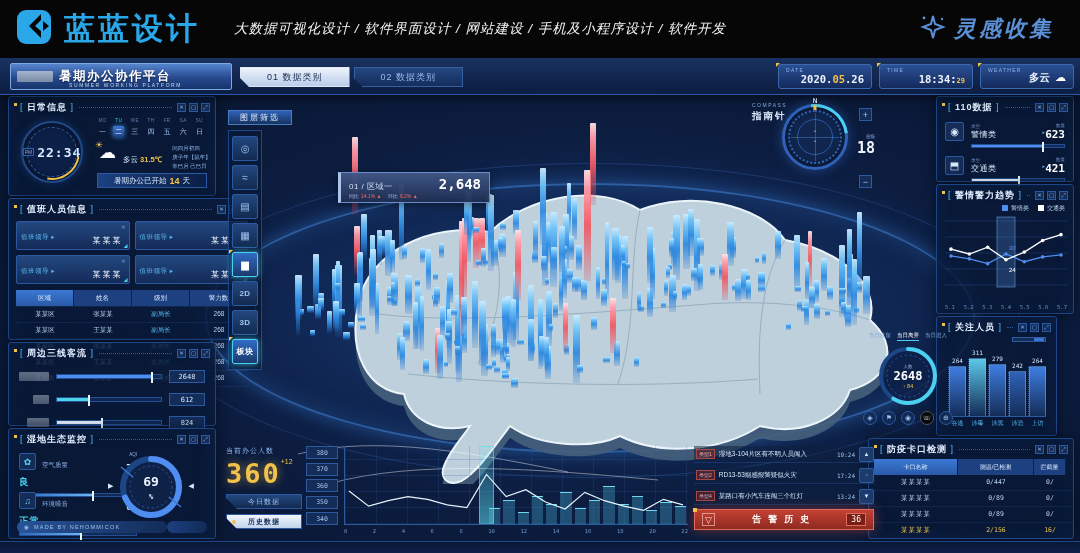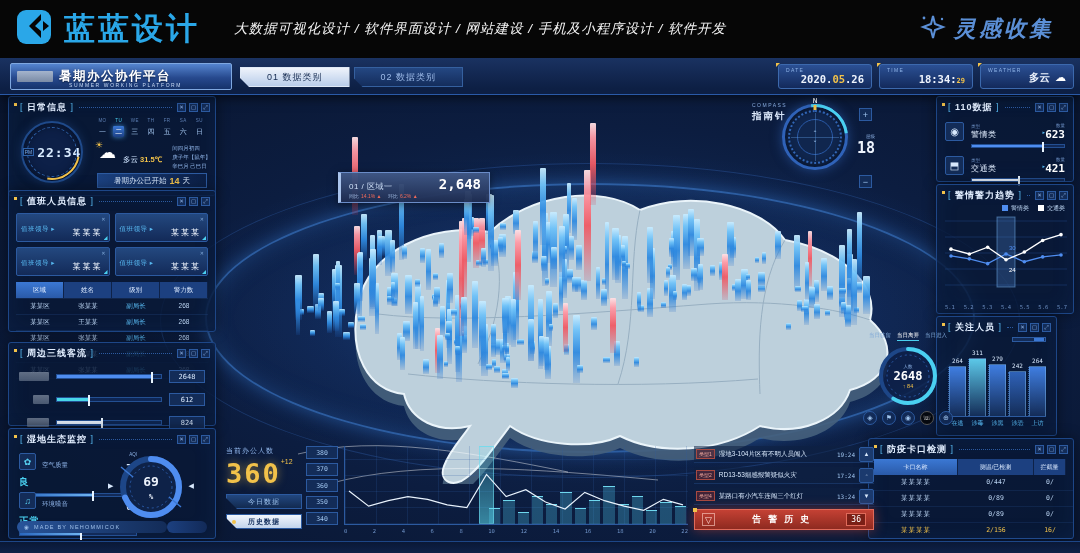--- a/index.html
+++ b/index.html
@@ -654,21 +654,21 @@
             <div>辛巳月 己巳日</div>
           </span>
       </div>
       <div class="notice">
         <span>暑期办公已开始</span>
           <b>14</b>
           <span>天</span>
       </div>
     </div>
 
-    <div class="panel" style="left:8px;top:132px;width:208px;height:142px">
+    <div class="panel" style="left:8px;top:140px;width:248px;height:142px">
       <div class="panel-head">
           <span class="ph-title">值班人员信息</span>
           <span class="ph-rule"></span>
         <span class="ph-icons">
             <span>✕</span>
             <span>▢</span>
             <span>⤢</span>
           </span>
         </div>
       <div class="duty-cards">
@@ -795,20 +795,33 @@
         <span class="tri" style="left:-9px">▶</span>
         <span class="tri" style="right:-9px">◀</span>
       </div>
       <div class="credit">
           <span>◉</span>
           <span>MADE BY NEHOMMICOK</span>
         </div>
       <div class="credit2"></div>
     </div>
 
+    <div class="layers">
+      <div class="layers-title">图层筛选</div>
+      <div class="lcol">
+          <div class="lbtn">◎</div>
+          <div class="lbtn">≈</div>
+          <div class="lbtn">▤</div>
+          <div class="lbtn">▦</div>
+          <div class="lbtn active">▆</div>
+          <div class="lbtn text">2D</div>
+          <div class="lbtn text">3D</div>
+          <div class="lbtn text active">板块</div>
+        </div>
+    </div>
 
     <div class="tooltip">
       <div class="tt-top">
         <span class="tt-name">01 / 区域一</span>
         <span class="tt-val">2,648</span>
       </div>
       <div class="tt-sub">
         <span>同比</span><span class="pct">14.1% ▲</span>
         <span>环比</span><span class="pct">6.2% ▲</span>
       </div>

